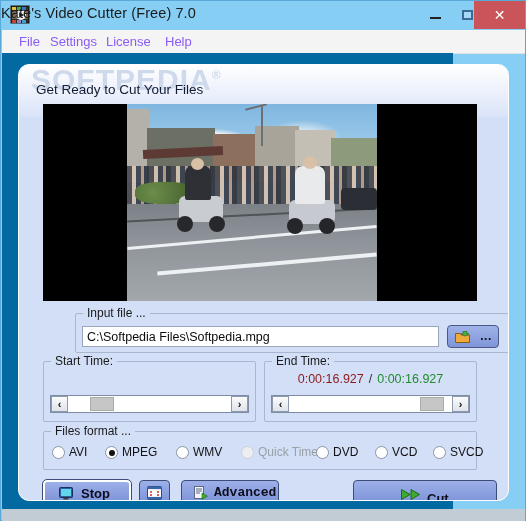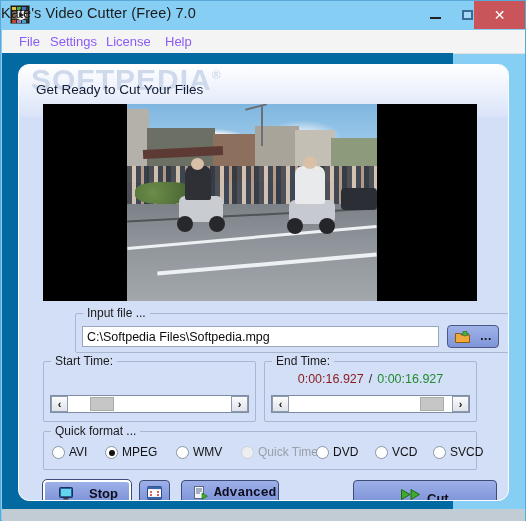--- a/index.html
+++ b/index.html
@@ -451,21 +451,21 @@
     font-weight: bold;
     color: #0d0d1e;
     line-height: 14px;
     white-space: nowrap;
   }
   #btn-stop {
     left: 24px; top: 415px; width: 88px; height: 26px;
     border: 2px solid #ffffff;
     outline: 1px solid #3d4c78;
   }
-  #btn-stop .btn-label { left: 44px; top: 5px; }
+  #btn-stop .btn-label { left: 36px; top: 5px; }
   #stop-icon { position: absolute; left: 14px; top: 5px; width: 14px; height: 13px; }
 
   #btn-frame {
     left: 120px; top: 415px; width: 31px; height: 26px;
   }
   #frame-icon { position: absolute; left: 7px; top: 5px; width: 15px; height: 14px; }
 
   #btn-advanced {
     left: 162px; top: 415px; width: 98px; height: 26px; font-family: Liberation Mono, monospace;
   }
@@ -595,21 +595,21 @@
           <span class="time-cur">0:00:16.927</span><span class="time-sep">/</span><span class="time-tot">0:00:16.927</span>
         </div>
         <div class="scrollbar">
           <div class="sb-arrow sb-left">‹</div>
           <div class="sb-thumb" id="end-thumb"></div>
           <div class="sb-arrow sb-right">›</div>
         </div>
       </div>
 
       <div class="groupbox" id="group-format">
-        <div class="group-label">Quick format ...</div>
+        <div class="group-label">Files format ...</div>
 
         <div class="radio-opt" id="opt-avi">
           <span class="radio-dot"></span>
           <span class="radio-text">AVI</span>
         </div>
 
         <div class="radio-opt checked" id="opt-mpeg">
           <span class="radio-dot"></span>
           <span class="radio-text">MPEG</span>
         </div>

